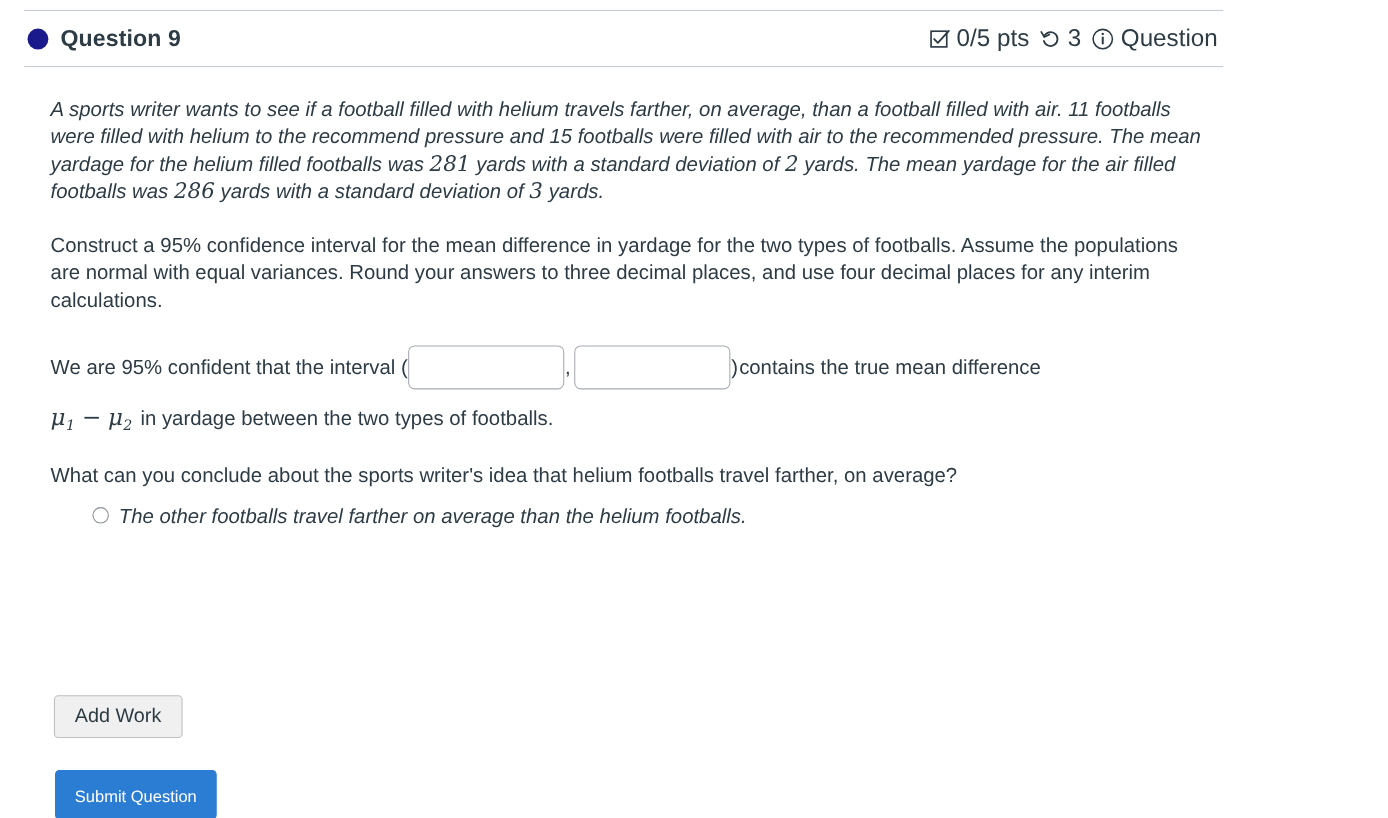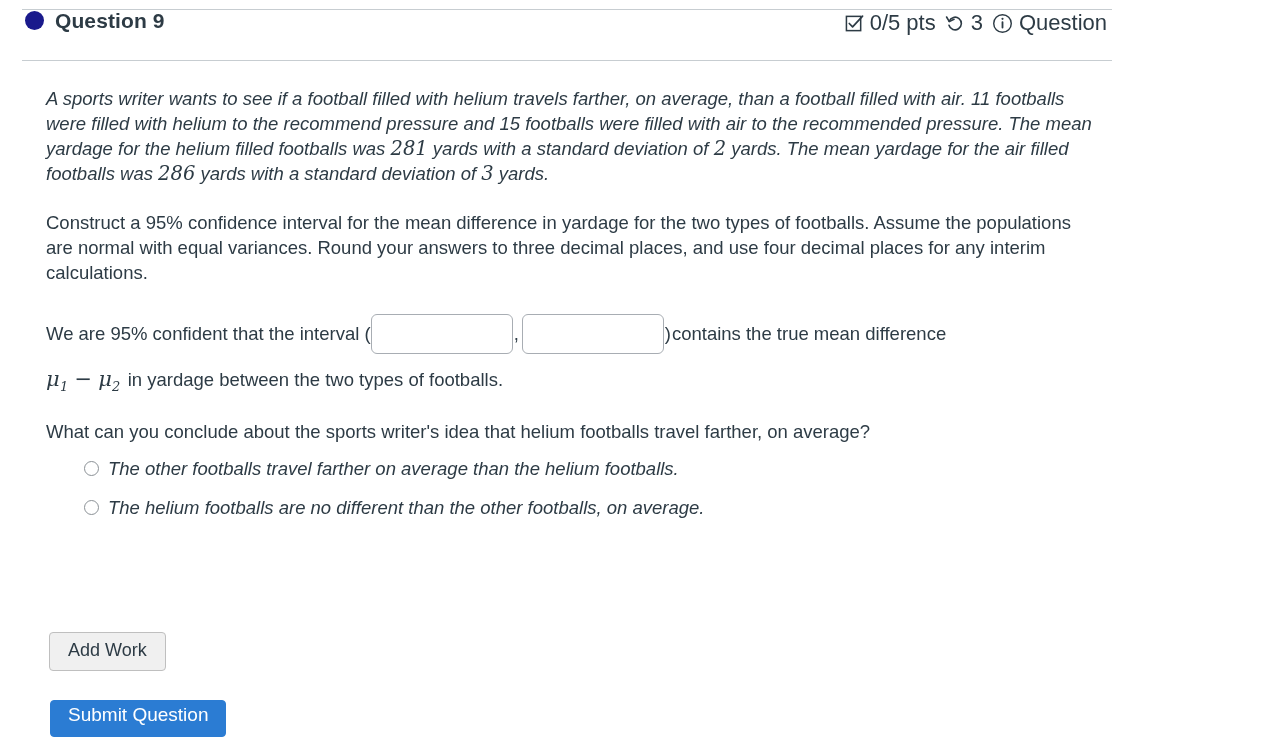--- a/index.html
+++ b/index.html
@@ -22,21 +22,21 @@
   
   .q-header {
     position: absolute;
     left: 22px;
     top: 9px;
     width: 1090px;
     height: 52px;
     border-top: 1px solid #c7cdd1;
     border-bottom: 1px solid #c7cdd1;
     display: flex;
-    align-items: flex-start;
+    align-items: center;
     justify-content: space-between;
     padding: 0 3px 0 3px;
   }
   .q-header-left {
     display: flex;
     align-items: center;
     gap: 11px;
   }
   .q-bullet {
     width: 19px; height: 19px;
@@ -196,23 +196,23 @@
   .btn-submit {
     display: inline-block;
     position: absolute;
     top: 68px;
     left: 1px;
     background: #2b7cd3;
     border: 1px solid #2b7cd3;
     border-radius: 4px;
     color: #ffffff;
     font-family: "Liberation Sans", sans-serif;
-    font-size: 19px;
+    font-size: 15px;
     font-weight: normal;
-    padding: 4px 17px 10px 17px;
+    padding: 16px 17px 10px 17px;
     cursor: pointer;
     line-height: 1.1;
     white-space: nowrap;
   }
 </style>
 </head>
 <body>
 
 <div class="question-container">
 
@@ -276,24 +276,20 @@
       </div>
     </div>
 
     <p class="concl-q">What can you conclude about the sports writer's idea that helium footballs travel farther, on average?</p>
 
     <ul class="options">
       <li class="option-item">
         <span class="radio"></span>
         <span class="option-label">The other footballs travel farther on average than the helium footballs.</span>
       </li>
-      <li class="option-item">
-        <span class="radio"></span>
-        <span class="option-label">The helium footballs are no different than the other footballs, on average.</span>
-      </li>
     </ul>
   </div>
 
   <div class="btn-area">
     <button class="btn-addwork">Add Work</button>
     <button class="btn-submit">Submit Question</button>
   </div>
 
 </div>
 

